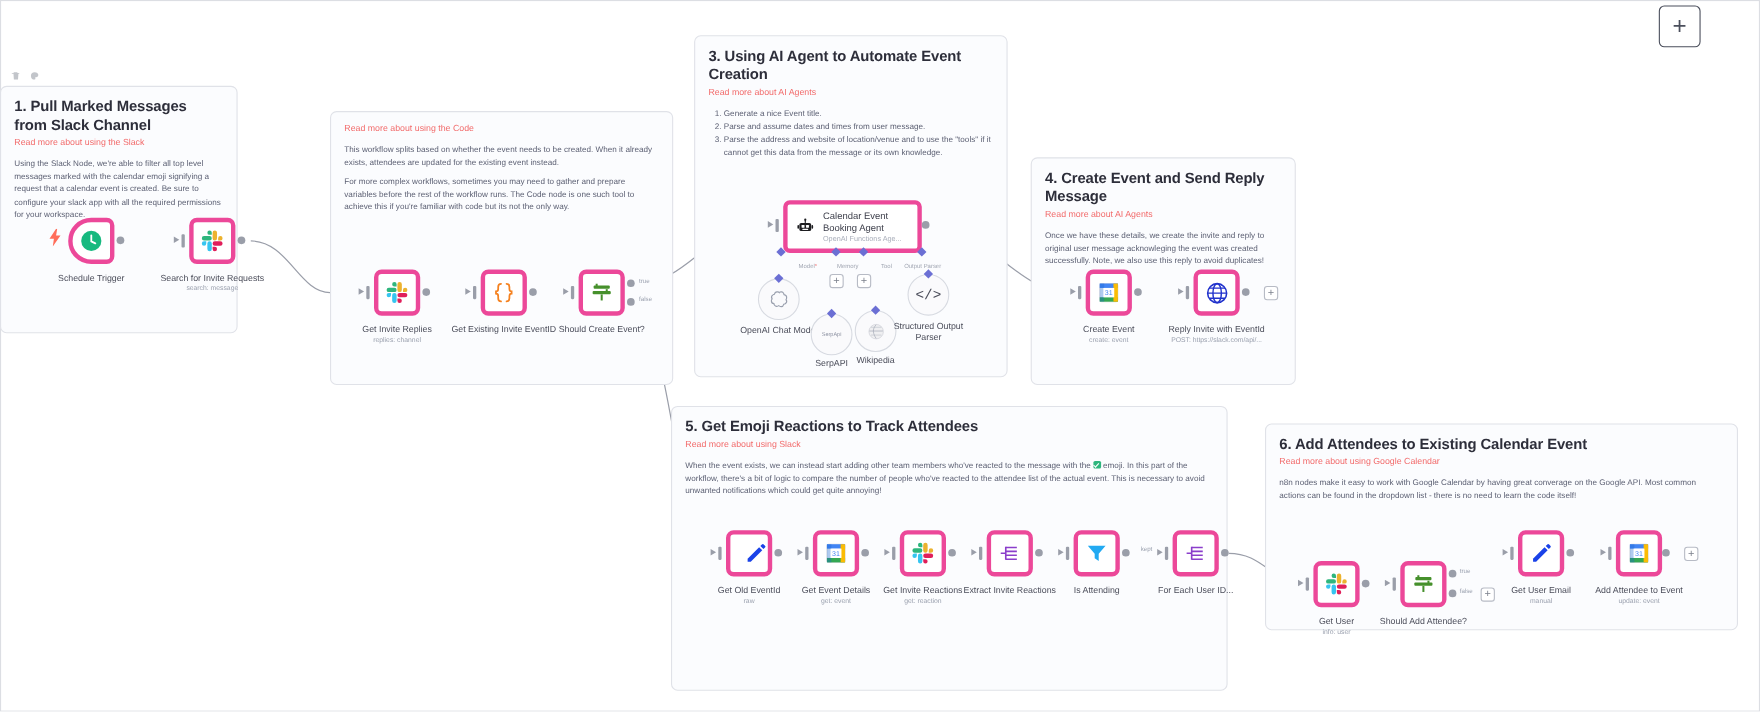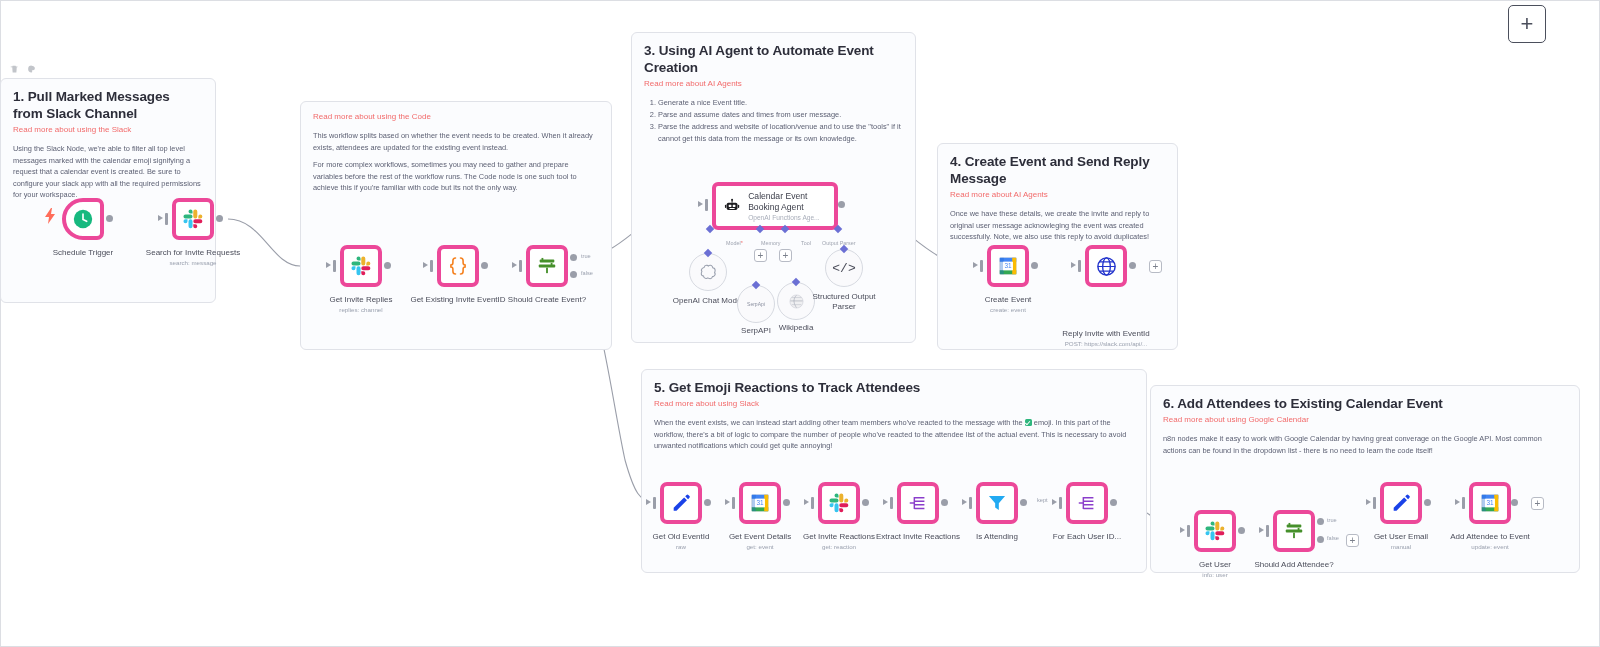--- a/index.html
+++ b/index.html
@@ -453,37 +453,37 @@
   <div class="inbar" style="left:980px; top:260px;"></div>
   <div class="inarrow" style="left:973px; top:262px;"></div>
   <div class="dot" style="left:1031px; top:262px;"></div>
 
   <div class="node" style="left:1085px; top:245px;">
     <svg width="23" height="23" viewBox="0 0 24 24">
       <circle cx="12" cy="12" r="9" fill="none" stroke="#2233cc" stroke-width="1.5"></circle>
       <ellipse cx="12" cy="12" rx="4" ry="9" fill="none" stroke="#2233cc" stroke-width="1.4"></ellipse>
       <path d="M3 12h18M4.6 7.2h14.8M4.6 16.8h14.8" stroke="#2233cc" stroke-width="1.3" fill="none"></path>
     </svg>
-    <div class="node-label" style="width:110px;margin-top:34px;">
+    <div class="node-label" style="width:110px;">
       <span>Reply Invite with EventId</span>
       <span class="node-sub">POST: https://slack.com/api/...</span>
     </div>
   </div>
   <div class="inbar" style="left:1078px; top:260px;"></div>
   <div class="inarrow" style="left:1071px; top:262px;"></div>
   <div class="dot" style="left:1129px; top:262px;"></div>
   <div class="plusbtn" style="left:1149px; top:260px;">+</div>
 
-  <div class="sticky" style="left:641px; top:369px; width:506px; height:204px;">
+  <div class="sticky" style="left:610px; top:369px; width:506px; height:259px;">
     <div class="sticky-title">5. Get Emoji Reactions to Track Attendees</div>
     <div class="sticky-link">Read more about using Slack</div>
     <div class="sticky-body"><span>When the event exists, we can instead start adding other team members who've reacted to the message with the </span><span class="emoji-chip"></span><span> emoji. In this part of the workflow, there's a bit of logic to compare the number of people who've reacted to the attendee list of the actual event. This is necessary to avoid unwanted notifications which could get quite annoying!</span></div>
   </div>
 
-  <div class="node" style="left:660px; top:482px;">
+  <div class="node" style="left:660px; top:482px;justify-content:flex-end;">
     <svg width="22" height="22" viewBox="0 0 24 24">
       <path d="M4 17.3L15.4 5.9l3.1 3.1L7.1 20.4H4v-3.1z" fill="#1a42e8"></path>
       <path d="M16.6 4.7l1.5-1.5a1.3 1.3 0 011.9 0l1.2 1.2a1.3 1.3 0 010 1.9l-1.5 1.5-3.1-3.1z" fill="#1a42e8"></path>
     </svg>
     <div class="node-label">
       <span>Get Old EventId</span>
       <span class="node-sub">raw</span>
     </div>
   </div>
   <div class="inbar" style="left:653px; top:497px;"></div>

